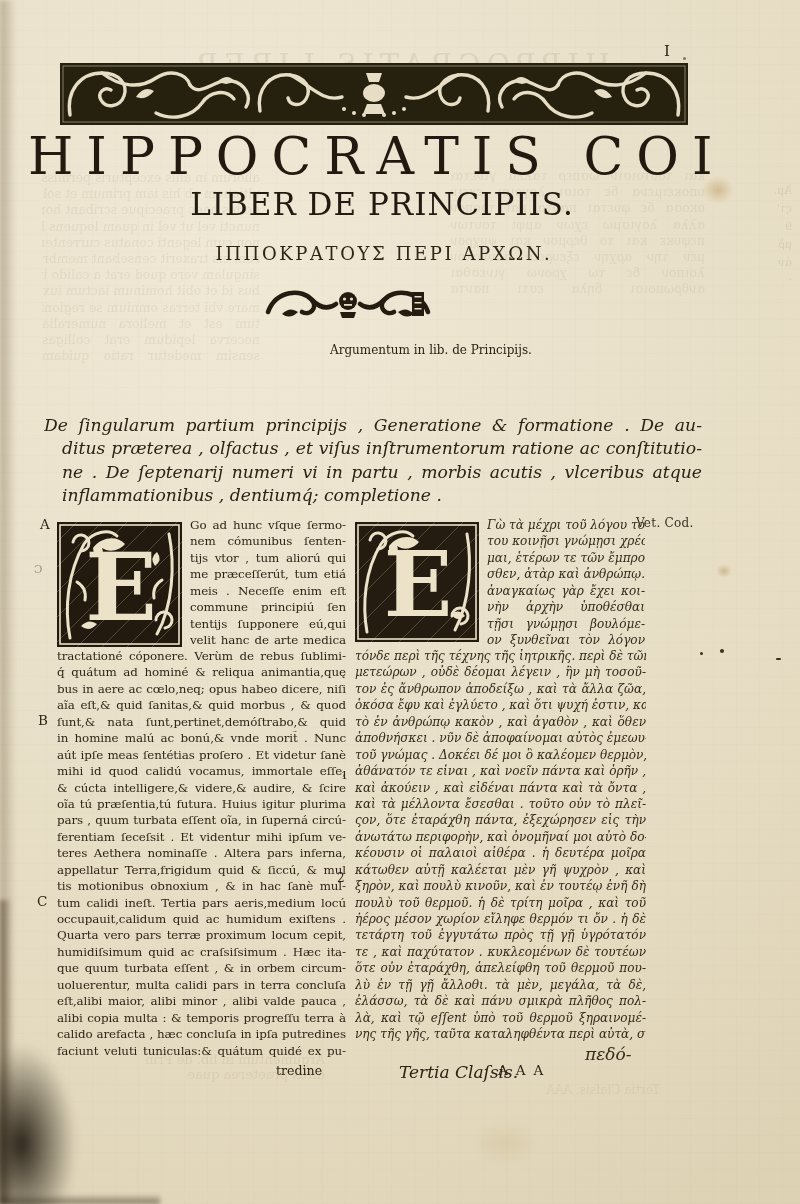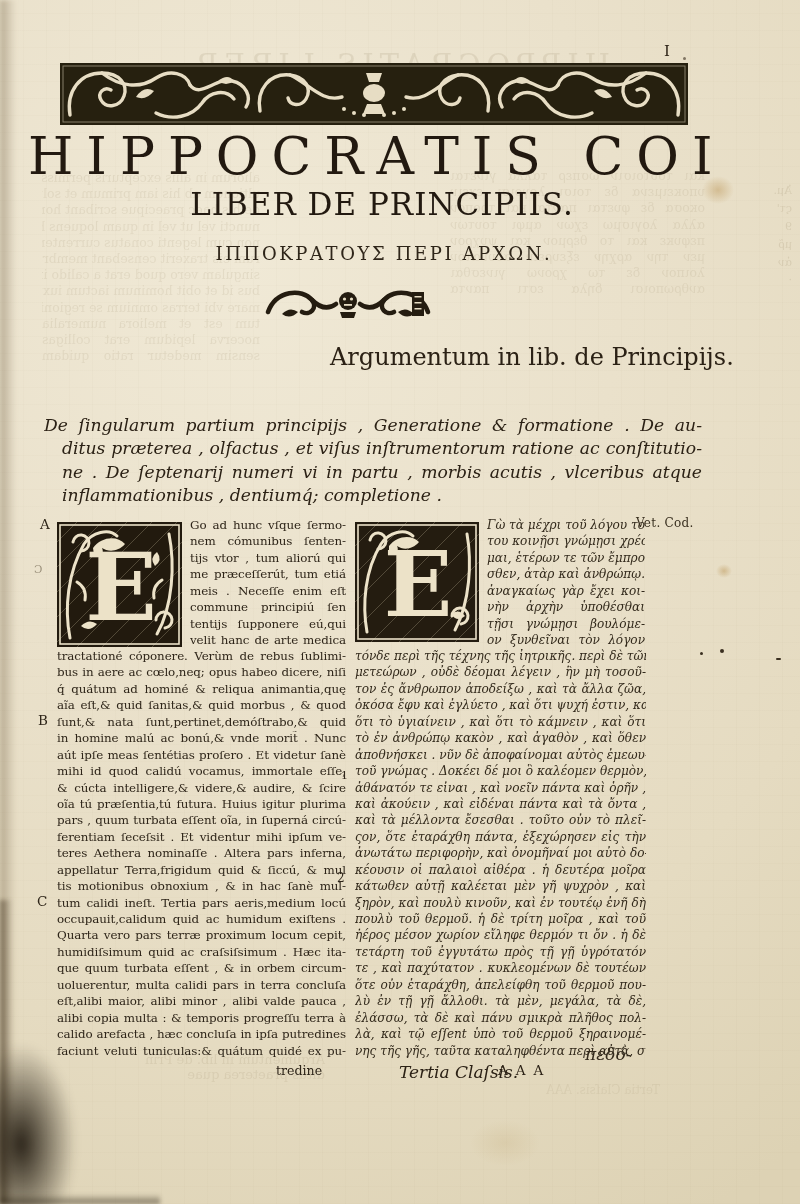--- a/index.html
+++ b/index.html
@@ -40,21 +40,21 @@
   .sp2{left:720px;top:649px;width:4px;height:4px;}
   .sp3{left:776px;top:658px;width:5px;height:2px;border-radius:2px;}
   .sp4{left:683px;top:57px;width:3px;height:3px;opacity:.6;}
   
   .pagenum{left:664px;top:42px;font-size:15px;letter-spacing:2px;color:#2b2115;}
   .title1{left:28px;top:126px;width:748px;font-size:52px;letter-spacing:13px;
     color:#221910;white-space:nowrap;}
   .title2{left:57px;top:186px;width:650px;text-align:center;font-size:31px;letter-spacing:1px;
     color:#221910;white-space:nowrap;}
   .gtitle{left:34px;top:243px;width:700px;text-align:center;font-size:18px;letter-spacing:2.6px;color:#2e2519;white-space:nowrap;}
-  .argh{left:330px;top:343px;font-size:24px;color:#2b2115;white-space:nowrap;}
+  .argh{left:330px;top:343px;font-size:12px;color:#2b2115;white-space:nowrap;}
   
   .summary{left:44px;top:394px;width:658px;font-style:italic;font-size:17.2px;line-height:23.4px;color:#2b2115;margin-top:20px;}
   .sum-ln{text-align:justify;text-align-last:justify;white-space:nowrap;overflow:hidden;height:23.4px;}
   .sum-ln:nth-child(n+2){padding-left:18px;}
   .sum-ln:last-child{text-align-last:left;}
   
   .col-block{position:absolute;}
   .lat-wrap{left:190px;top:518px;width:156px;}
   .lat-full{left:57px;top:649px;width:289px;}
   .grk-wrap{left:487px;top:518px;width:158px;}
@@ -264,22 +264,22 @@
       <div class="ln lat">nem cómunibus ſenten-</div>
       <div class="ln lat">tijs vtor , tum aliorú qui</div>
       <div class="ln lat">me præceſſerút, tum etiá</div>
       <div class="ln lat">meis .  Neceſſe enim eſt</div>
       <div class="ln lat">commune principiú ſen</div>
       <div class="ln lat">tentijs ſupponere eú,qui</div>
       <div class="ln lat">velit hanc de arte medica</div>
     </div>
   <div class="col-block lat-full">
       <div class="ln lat">tractationé cóponere. Verùm de rebus ſublimi-</div>
+      <div class="ln lat">q́ quátum ad hominé &amp; reliqua animantia,quę</div>
       <div class="ln lat">bus in aere ac cœlo,neq; opus habeo dicere, niſi</div>
-      <div class="ln lat">q́ quátum ad hominé &amp; reliqua animantia,quę</div>
       <div class="ln lat">aĩa eſt,&amp; quid ſanitas,&amp; quid morbus , &amp; quod</div>
       <div class="ln lat">ſunt,&amp; nata ſunt,pertinet,demóſtrabo,&amp; quid</div>
       <div class="ln lat">in homine malú ac bonú,&amp; vnde morit̃ . Nunc</div>
       <div class="ln lat">aút ipſe meas ſentétias proſero . Et videtur ſanè</div>
       <div class="ln lat">mihi id quod calidú vocamus, immortale eſſe,</div>
       <div class="ln lat">&amp; cúcta intelligere,&amp; videre,&amp; audire, &amp; ſcire</div>
       <div class="ln lat">oĩa tú præſentia,tú futura. Huius igitur plurima</div>
       <div class="ln lat">pars , quum turbata eſſent oĩa, in ſuperná circú-</div>
       <div class="ln lat">ferentiam ſeceſsit . Et videntur mihi ipſum ve-</div>
       <div class="ln lat">teres Aethera nominaſſe .  Altera pars inferna,</div>
@@ -304,21 +304,20 @@
       <div class="ln grk">ἀναγκαίως γὰρ ἔχει κοι-</div>
       <div class="ln grk">νὴν ἀρχὴν ὑποθέσθαι</div>
       <div class="ln grk">τῇσι γνώμῃσι βουλόμε-</div>
       <div class="ln grk">ον ξυνθεῖναι τὸν λόγον</div>
     </div>
   <div class="col-block grk-full">
       <div class="ln grk">τόνδε περὶ τῆς τέχνης τῆς ἰητρικῆς. περὶ δὲ τῶν</div>
       <div class="ln grk">μετεώρων , οὐδὲ δέομαι λέγειν , ἢν μὴ τοσοῦ-</div>
       <div class="ln grk">τον ἐς ἄνθρωπον ἀποδείξω , καὶ τὰ ἄλλα ζῶα,</div>
       <div class="ln grk">ὁκόσα ἔφυ καὶ ἐγλύετο , καὶ ὅτι ψυχή ἐστιν, καὶ</div>
-      <div class="ln grk">ὅτι τὸ ὑγιαίνειν , καὶ ὅτι τὸ κάμνειν , καὶ ὅτι</div>
       <div class="ln grk">τὸ ἐν ἀνθρώπῳ κακὸν , καὶ ἀγαθὸν , καὶ ὅθεν</div>
       <div class="ln grk">ἀποθνήσκει . νῦν δὲ ἀποφαίνομαι αὐτὸς ἐμεωυ-</div>
       <div class="ln grk">τοῦ γνώμας . Δοκέει δέ μοι ὃ καλέομεν θερμὸν,</div>
       <div class="ln grk">ἀθάνατόν τε εἶναι , καὶ νοεῖν πάντα καὶ ὁρῆν ,</div>
       <div class="ln grk">καὶ ἀκούειν , καὶ εἰδέναι πάντα καὶ τὰ ὄντα ,</div>
       <div class="ln grk">καὶ τὰ μέλλοντα ἔσεσθαι . τοῦτο οὖν τὸ πλεῖ-</div>
       <div class="ln grk">ςον, ὅτε ἐταράχθη πάντα, ἐξεχώρησεν εἰς τὴν</div>
       <div class="ln grk">ἀνωτάτω περιφορὴν, καὶ ὀνομῆναί μοι αὐτὸ δο-</div>
       <div class="ln grk">κέουσιν οἱ παλαιοὶ αἰθέρα . ἡ δευτέρα μοῖρα</div>
       <div class="ln grk">κάτωθεν αὐτῇ καλέεται μὲν γῆ ψυχρὸν , καὶ</div>

